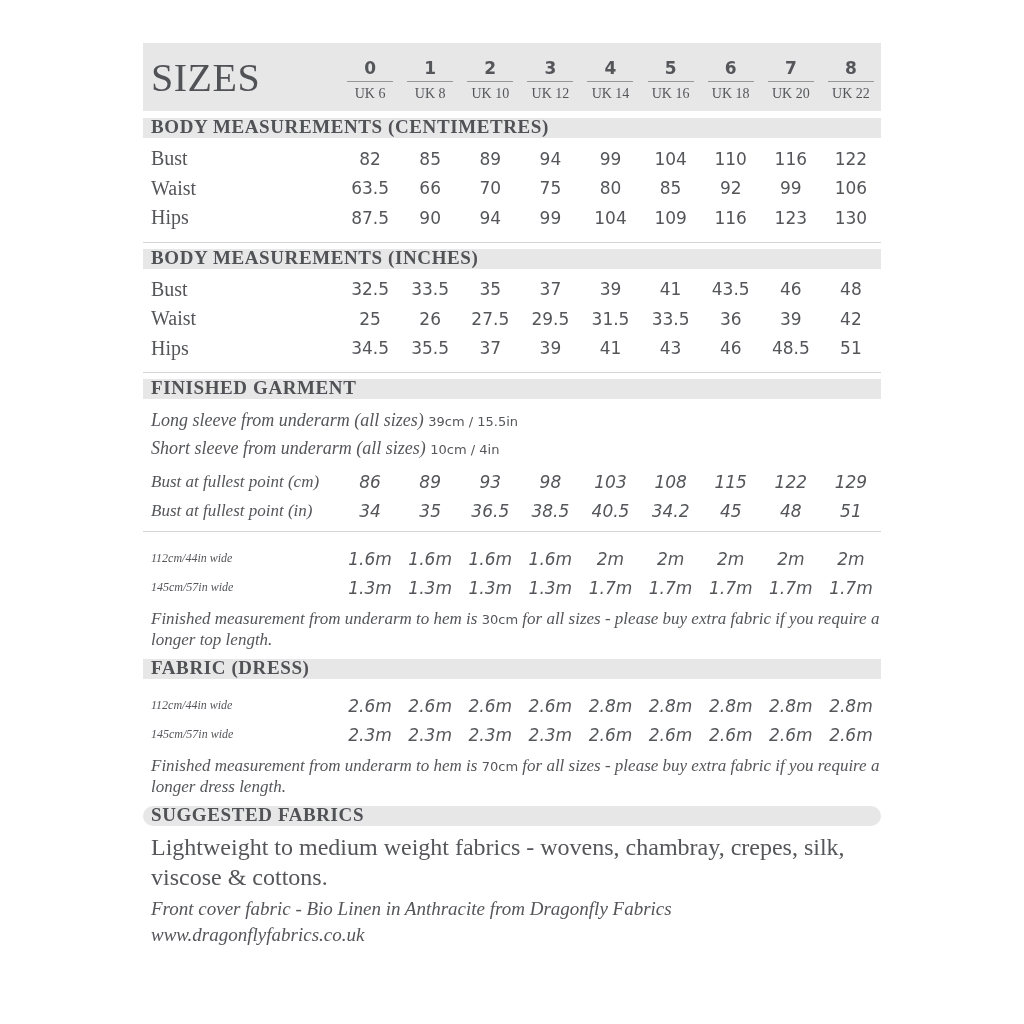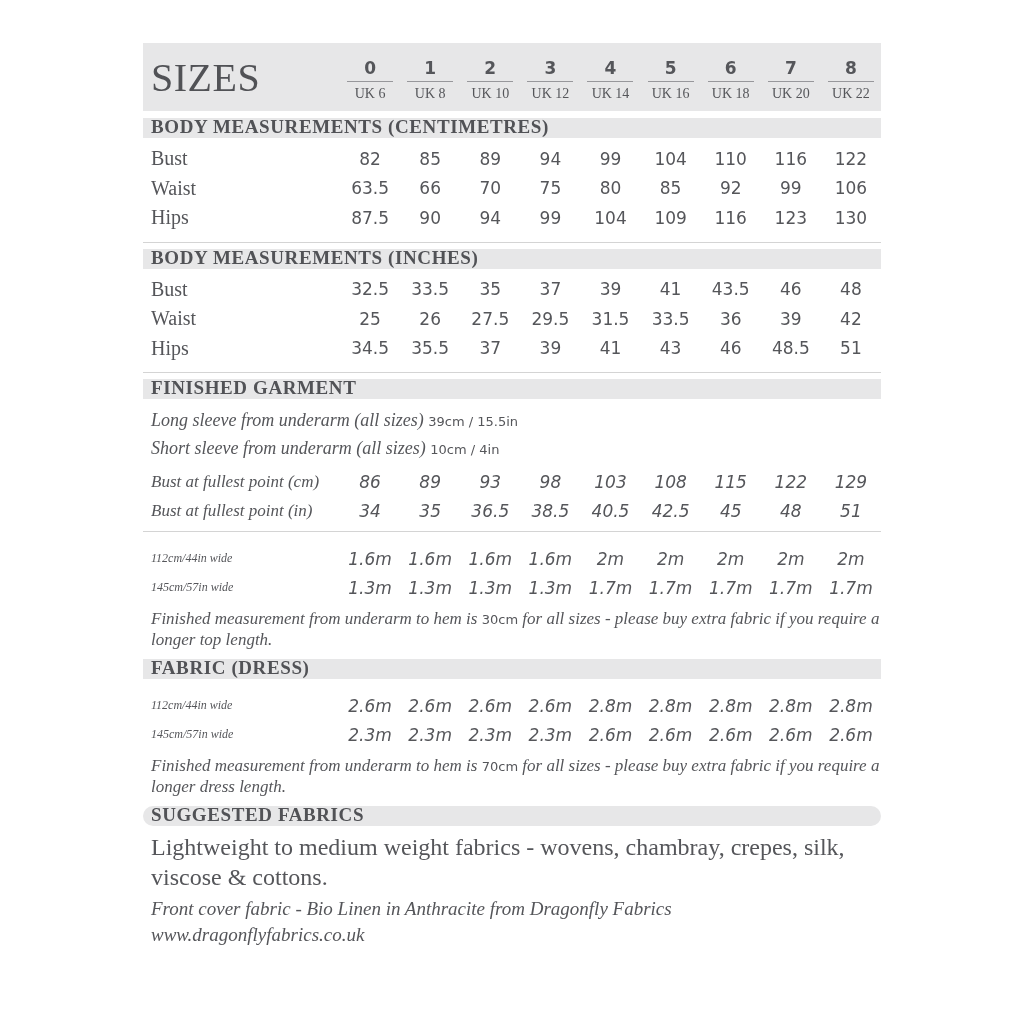--- a/index.html
+++ b/index.html
@@ -271,21 +271,21 @@
         <span class="tcell">122</span>
         <span class="tcell">129</span>
       </div>
       <div class="grid trow trow-2">
         <span class="tlabel tlabel-small">Bust at fullest point (in)</span>
         <span class="tcell">34</span>
         <span class="tcell">35</span>
         <span class="tcell">36.5</span>
         <span class="tcell">38.5</span>
         <span class="tcell">40.5</span>
-        <span class="tcell">42.5</span>
+        <span class="tcell">34.2</span>
         <span class="tcell">45</span>
         <span class="tcell">48</span>
         <span class="tcell">51</span>
       </div>
     </div>
     <div class="rule" id="rule-3"></div>
 
     <div id="table-ft">
       <div class="grid trow trow-2">
         <span class="tlabel tlabel-med">112cm/44in wide</span>

